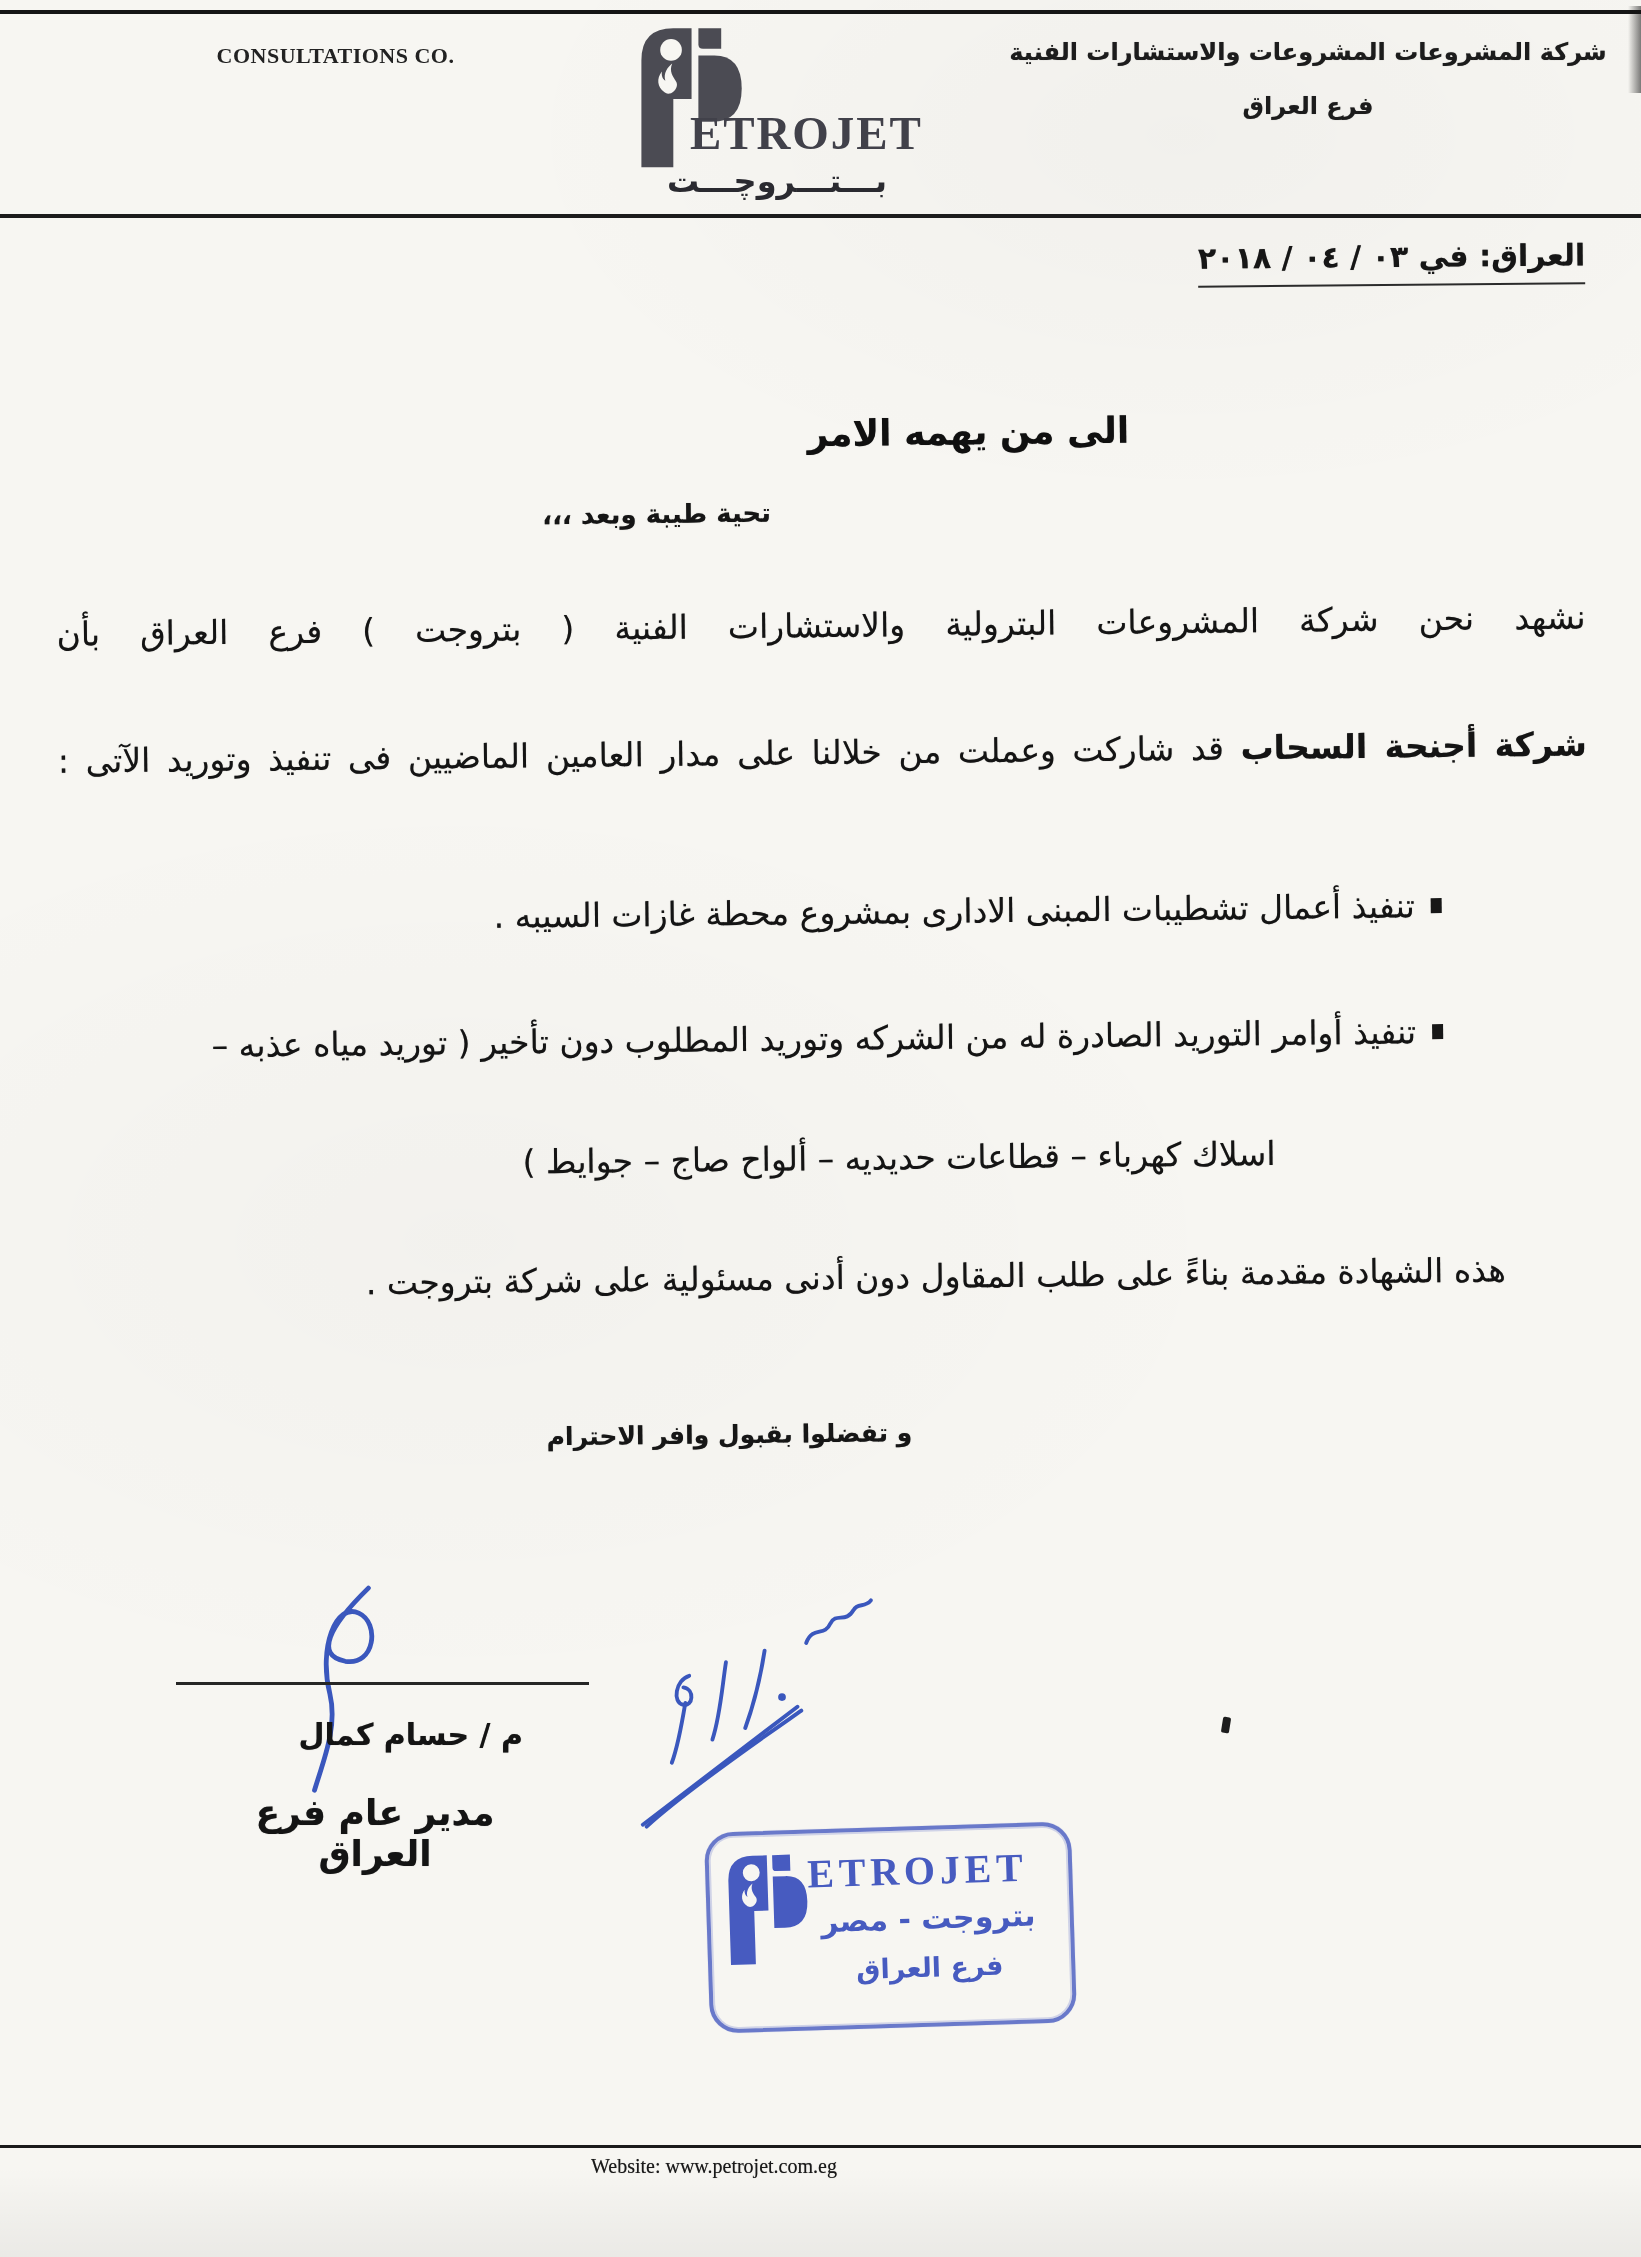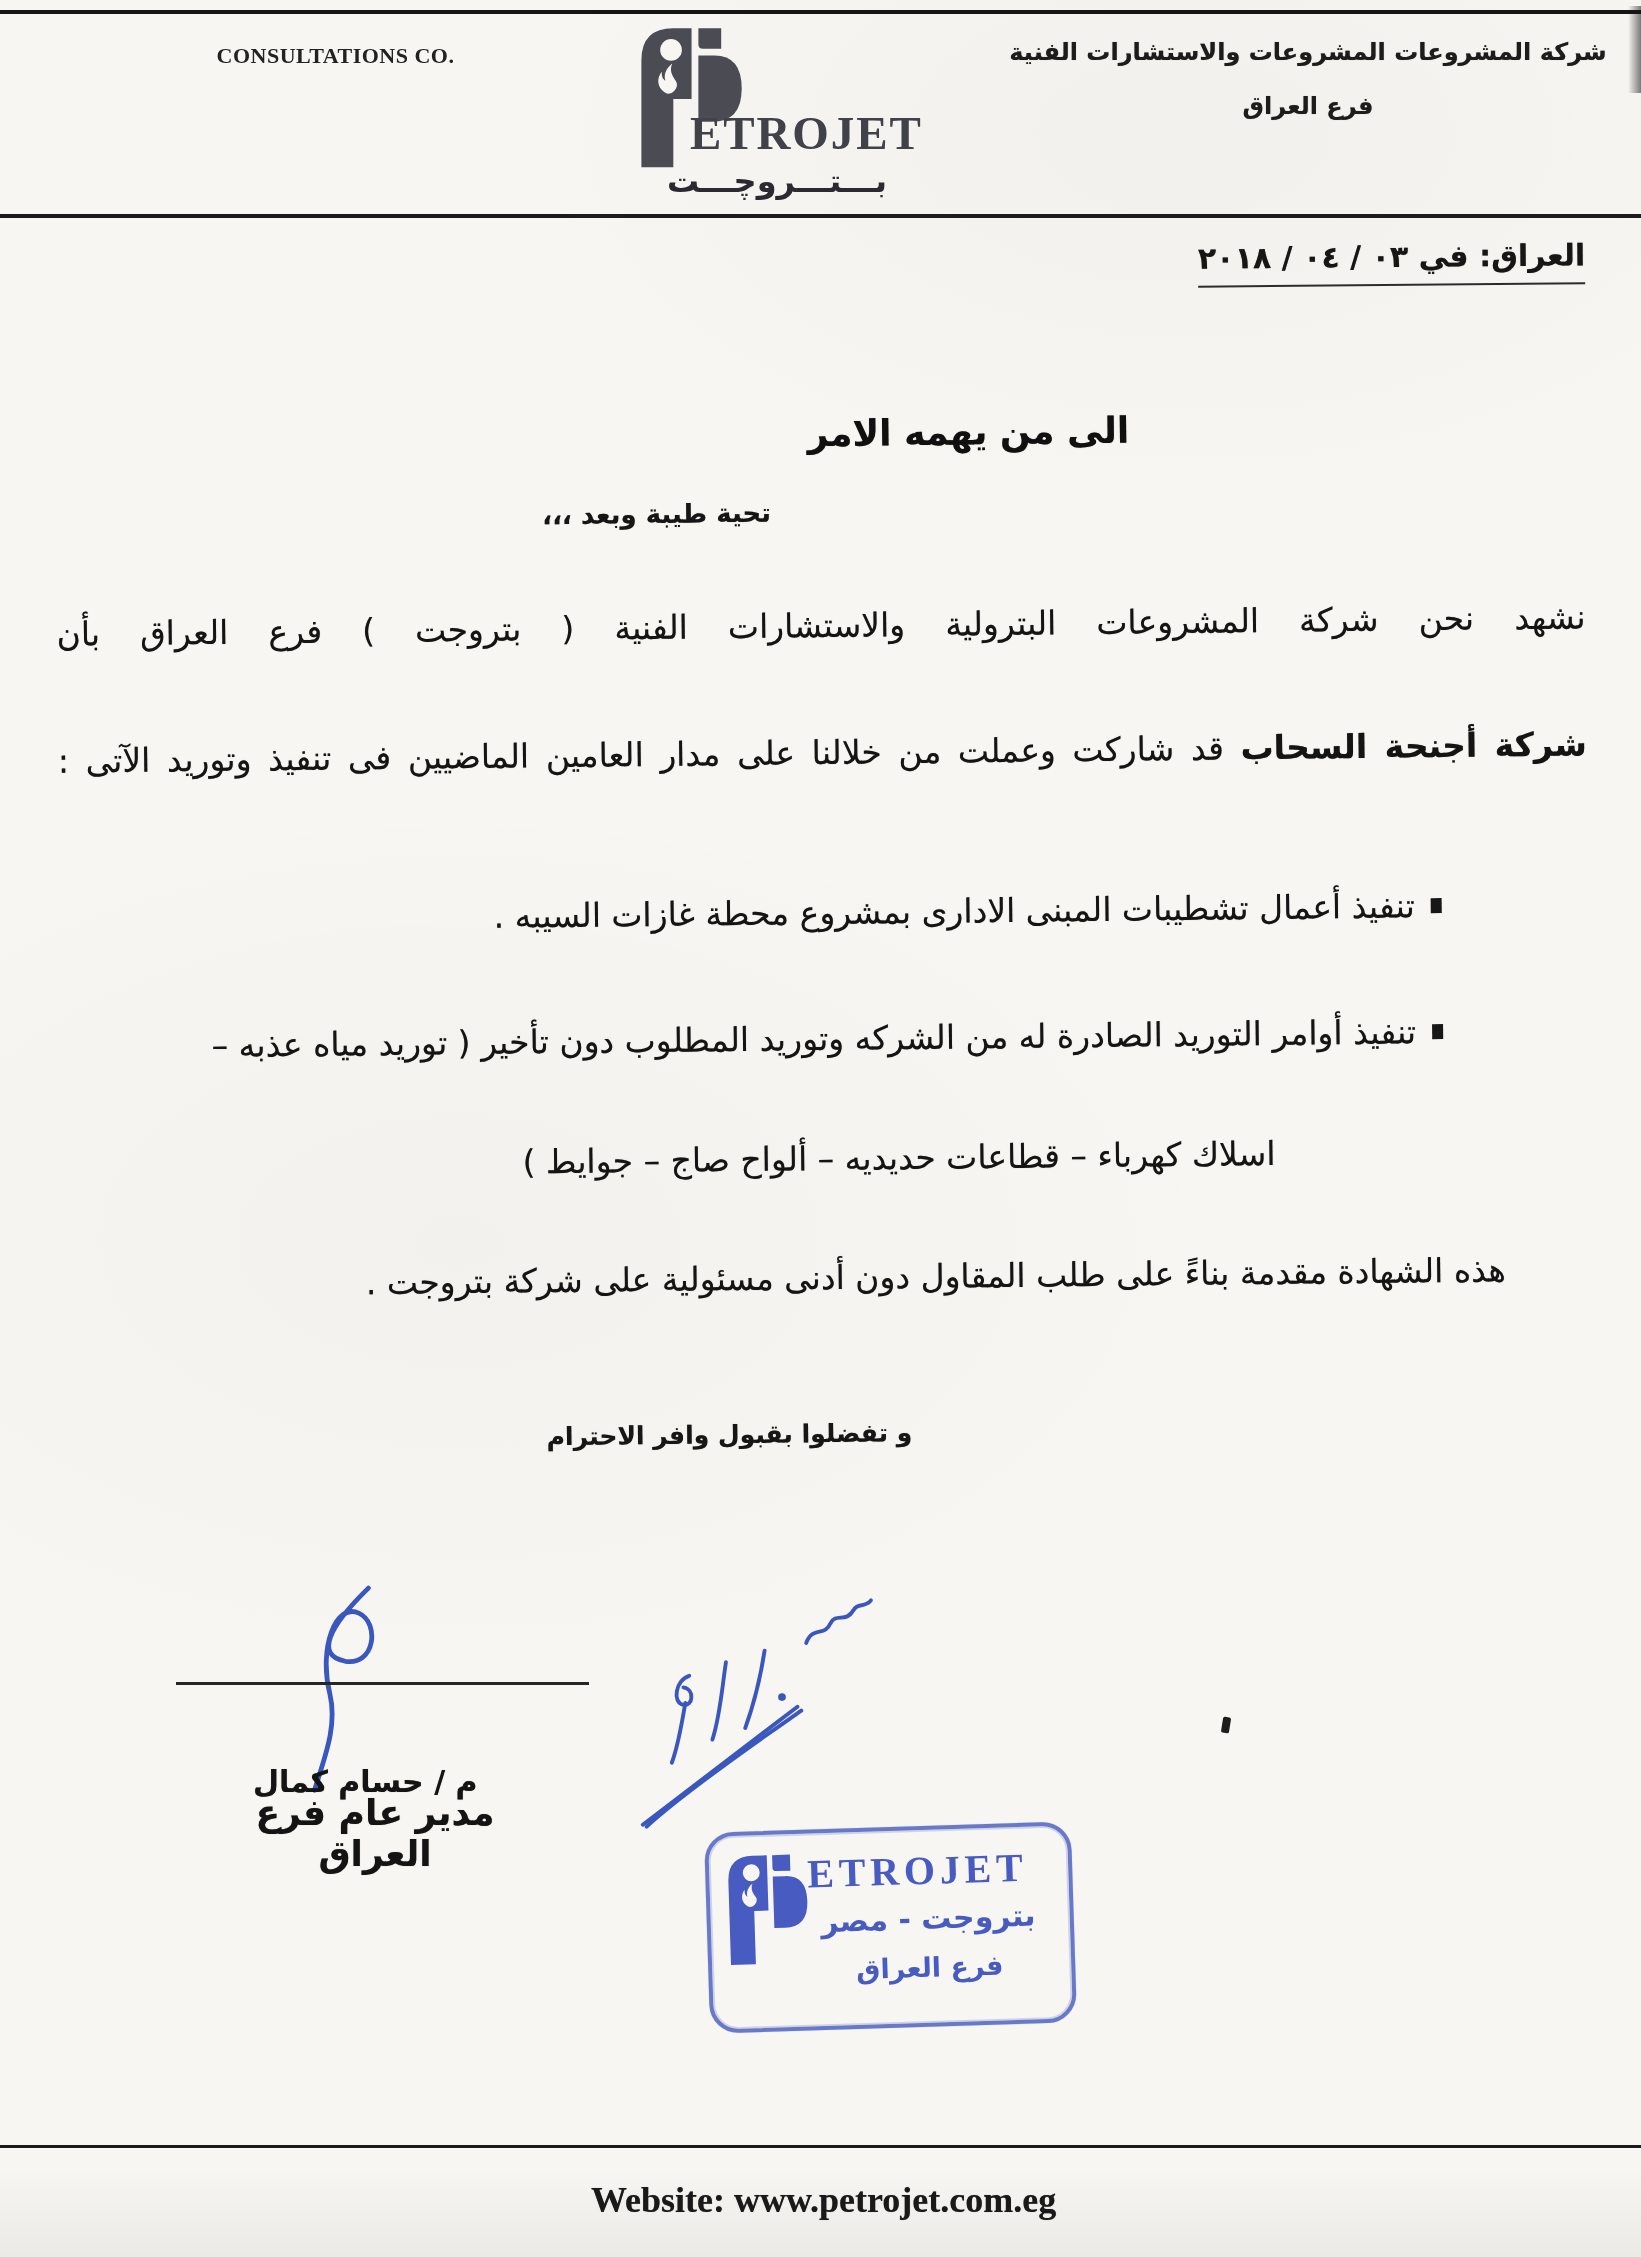--- a/index.html
+++ b/index.html
@@ -54,39 +54,39 @@
   .bullet{font-size:33px;color:#141414;white-space:nowrap;}
   .sq{display:inline-block;width:10.6px;height:15.4px;background:#171717;margin-left:16.4px;vertical-align:3.9px;}
   .bl1{right:203px;top:886px;}
   .bl2{right:203px;top:1012px;}
   .bl2c{right:372px;top:1132px;font-size:33px;color:#141414;white-space:nowrap;}
   .note{right:143px;top:1251px;font-size:33px;color:#141414;white-space:nowrap;}
   .salutation{left:537px;top:1412px;font-size:25px;font-weight:bold;color:#161616;}
 
   
   .sig-line{left:176px;top:1682px;width:413px;height:2.9px;background:#262626;}
-  .sig-name{left:253px;top:1717px;width:270px;text-align:left;font-size:30px;font-weight:bold;color:#141414;margin-top:47px;}
+  .sig-name{left:253px;top:1717px;width:270px;text-align:right;font-size:30px;font-weight:bold;color:#141414;}
   .sig-title{left:230px;top:1792px;width:290px;text-align:center;font-size:36px;font-weight:bold;color:#141414;}
 
   
   .stamp{left:707px;top:1827px;width:359px;height:193px;transform:rotate(-1.8deg);
     border:4.8px solid rgba(62,82,190,.8);border-radius:29px;
     box-shadow:inset 0 0 0 1.9px rgba(62,82,190,.22), 0 0 1px rgba(62,82,190,.4);
     opacity:.96;}
   .stamp .wordmark{position:absolute;left:98px;top:17.4px;font-size:40px;font-weight:bold;
     color:#4055be;letter-spacing:4.8px;font-family:"Liberation Serif",serif;}
   .stamp .s-ar1{position:absolute;left:97px;top:71px;width:241px;text-align:center;
     font-size:30px;font-weight:bold;color:#4055be;}
   .stamp .s-ar2{position:absolute;left:97px;top:122px;width:241px;text-align:center;
     font-size:27px;font-weight:bold;color:#4055be;}
   .stamp svg{position:absolute;left:9.7px;top:15.4px;}
 
   
   .footer-line{position:absolute;top:2145px;left:0;width:100%;height:2.9px;background:#1a1a1a;}
-  .footer-text{left:591px;top:2155px;font-size:36px;font-weight:bold;color:#191919;margin-top:24px;}
+  .footer-text{left:591px;top:2155px;font-size:20px;font-weight:normal;color:#191919;}
 </style>
 </head>
 <body>
 
 <div class="page">
 
   <div class="scan-topline"></div>
   <div class="scan-corner"></div>
 
   <div class="abs hdr-left en-serif">

